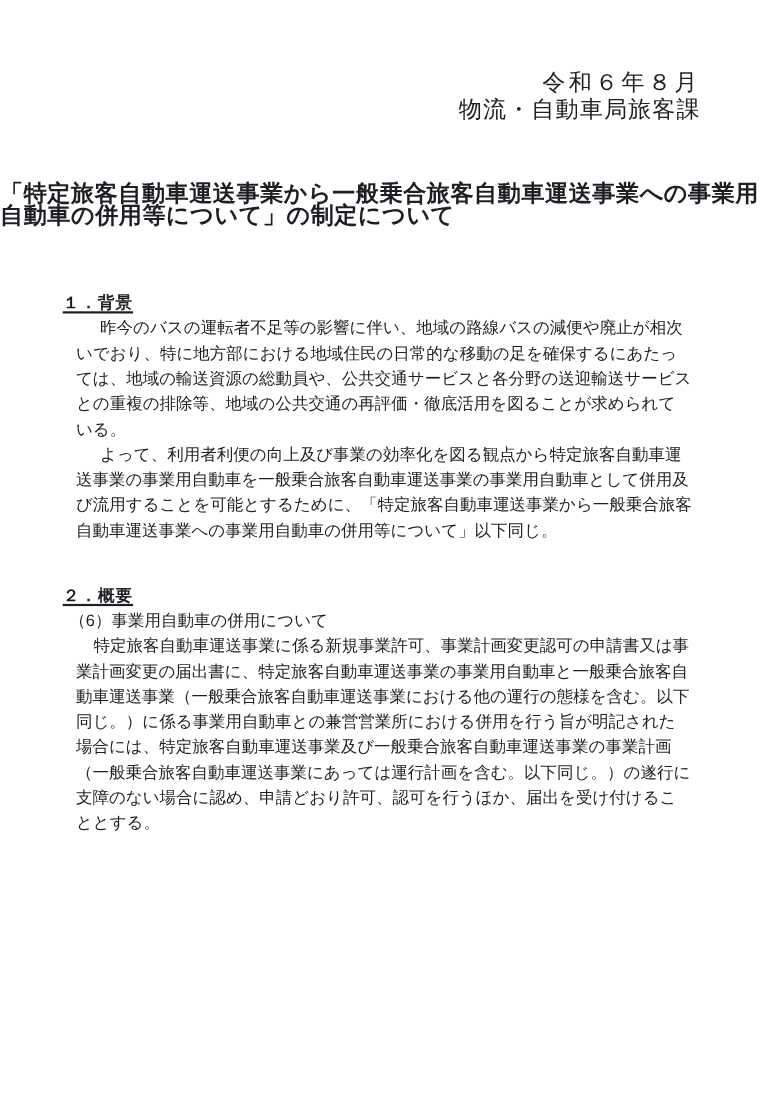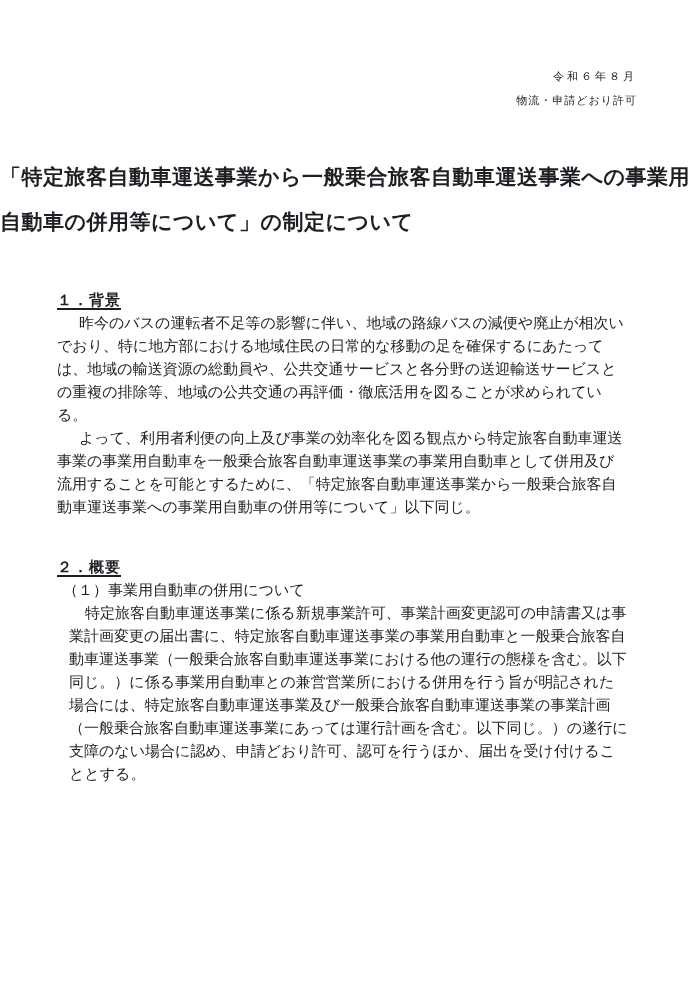--- a/index.html
+++ b/index.html
@@ -11,83 +11,83 @@
     margin: 0 auto;
     background: #ffffff;
     color: #1e1e24;
     font-family: "Liberation Sans", sans-serif;
     overflow: hidden;
   }
   .doc-header {
     padding-top: 64px;
     padding-right: 63px;
     text-align: right;
-    font-size: 11px;
+    font-size: 21px;
     line-height: 24px;
   }
   .hdr-date { letter-spacing: 3px; }
   .hdr-dept { letter-spacing: 1px; }
   .doc-title {
     margin-top: 55px;
     font-weight: bold;
     font-size: 21px;
     line-height: 20px;
     letter-spacing: 0.5px;
   }
-  .title-line + .title-line { margin-top: 25px; }
+  .title-line + .title-line { }
   .doc-body {
     width: 572px;
     margin-left: 57px;
     font-size: 15px;
     line-height: 23px;
     line-break: strict;
     overflow-wrap: break-word;
   }
-  .sec1 { margin-top: 57px; font-family: Liberation Serif, serif; }
+  .sec1 { margin-top: 57px; }
   .sec2 { margin-top: 36px; }
   .sec-heading {
     font-size: 15px;
     font-weight: bold;
     text-decoration: underline;
     text-decoration-thickness: 1.5px;
     text-underline-offset: 3px;
     text-decoration-skip-ink: none;
     letter-spacing: 1px;
   }
-  .para { text-indent: 22px; }
+  .para { text-indent: 22px; margin-left: 12px; }
   .sub-heading { text-indent: 6px; }
   .para-indented {
     padding-left: 12px;
     text-indent: 16px;
   }
 </style>
 </head>
 <body>
 
 <div class="page">
 
   <div class="doc-header">
     <div class="hdr-date">令和６年８月</div>
-    <div class="hdr-dept">物流・申請どおり許可</div>
+    <div class="hdr-dept">物流・自動車局旅客課</div>
   </div>
 
   <div class="doc-title">
     <div class="title-line">「特定旅客自動車運送事業から一般乗合旅客自動車運送事業への事業用</div>
     <div class="title-line">自動車の併用等について」の制定について</div>
   </div>
 
   <div class="doc-body">
 
     <section class="sec sec1">
       <h2 class="sec-heading">１．背景</h2>
       <p class="para">昨今のバスの運転者不足等の影響に伴い、地域の路線バスの減便や廃止が相次いでおり、特に地方部における地域住民の日常的な移動の足を確保するにあたっては、地域の輸送資源の総動員や、公共交通サービスと各分野の送迎輸送サービスとの重複の排除等、地域の公共交通の再評価・徹底活用を図ることが求められている。</p>
       <p class="para">よって、利用者利便の向上及び事業の効率化を図る観点から特定旅客自動車運送事業の事業用自動車を一般乗合旅客自動車運送事業の事業用自動車として併用及び流用することを可能とするために、「特定旅客自動車運送事業から一般乗合旅客自動車運送事業への事業用自動車の併用等について」以下同じ。</p>
     </section>
 
     <section class="sec sec2">
       <h2 class="sec-heading">２．概要</h2>
-      <p class="sub-heading">（１）事業用自動車の併用について</p>
+      <p class="sub-heading">（6）事業用自動車の併用について</p>
       <p class="para-indented">特定旅客自動車運送事業に係る新規事業許可、事業計画変更認可の申請書又は事業計画変更の届出書に、特定旅客自動車運送事業の事業用自動車と一般乗合旅客自動車運送事業（一般乗合旅客自動車運送事業における他の運行の態様を含む。以下同じ。）に係る事業用自動車との兼営営業所における併用を行う旨が明記された場合には、特定旅客自動車運送事業及び一般乗合旅客自動車運送事業の事業計画（一般乗合旅客自動車運送事業にあっては運行計画を含む。以下同じ。）の遂行に支障のない場合に認め、申請どおり許可、認可を行うほか、届出を受け付けることとする。</p>
     </section>
 
   </div>
 
 </div>
 
 </body></html>

